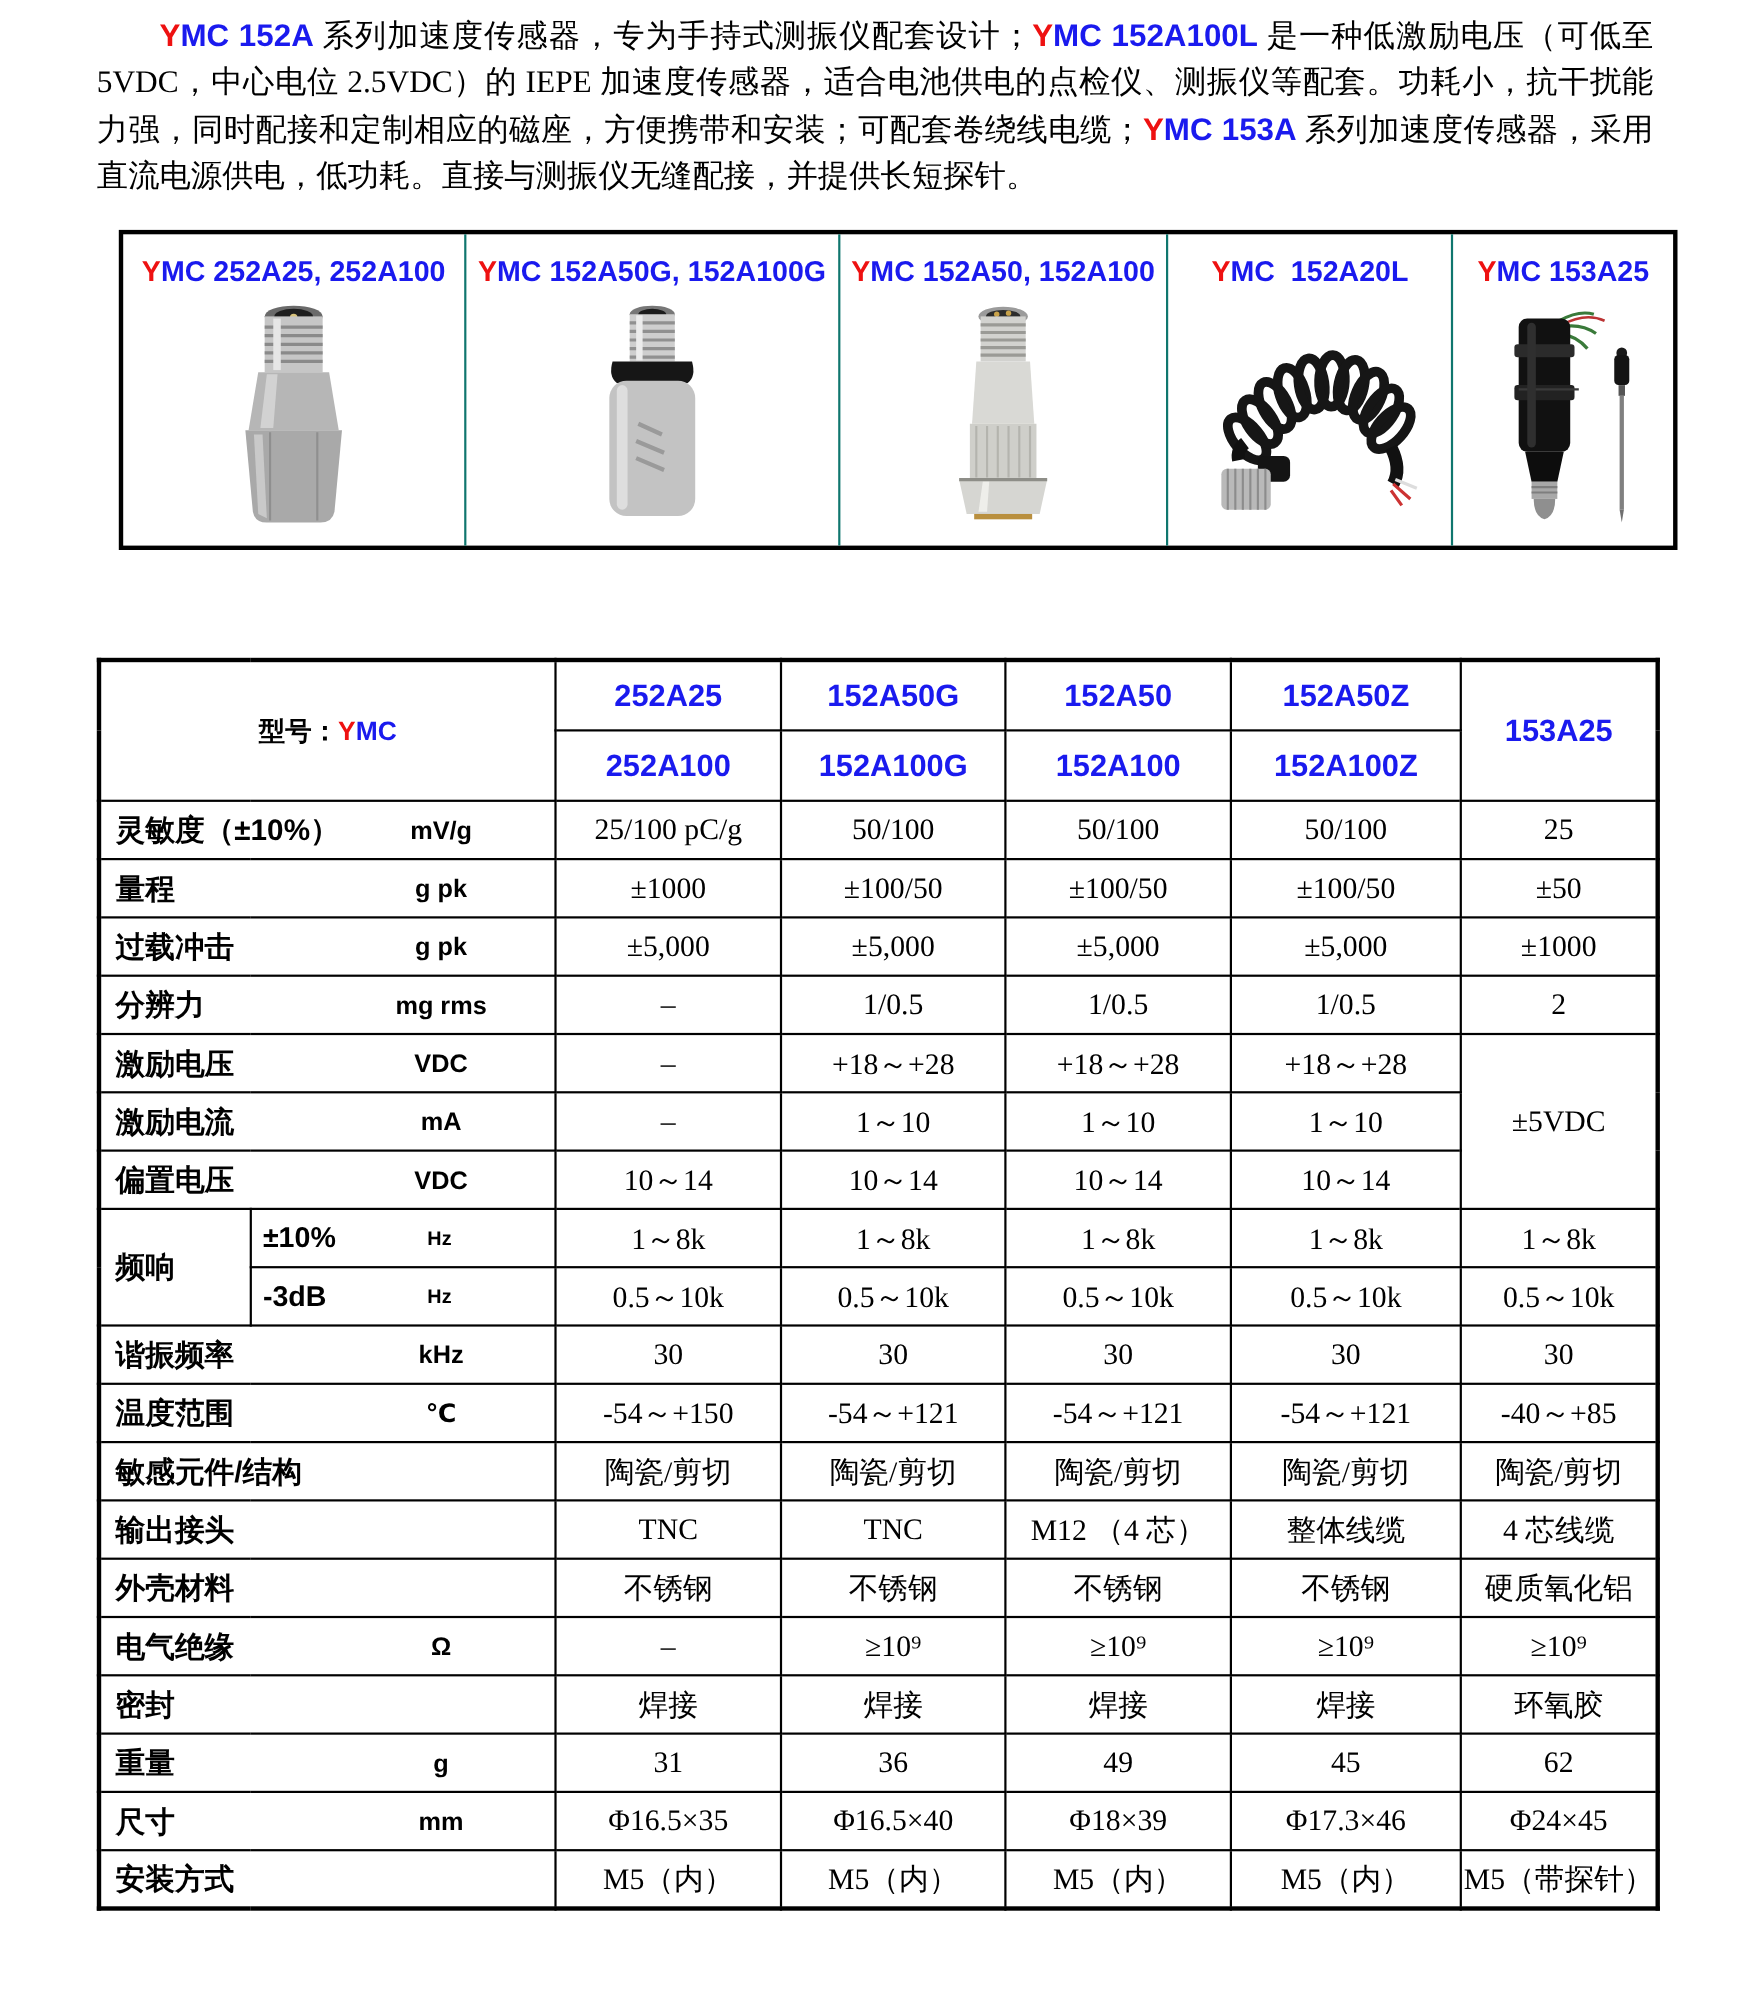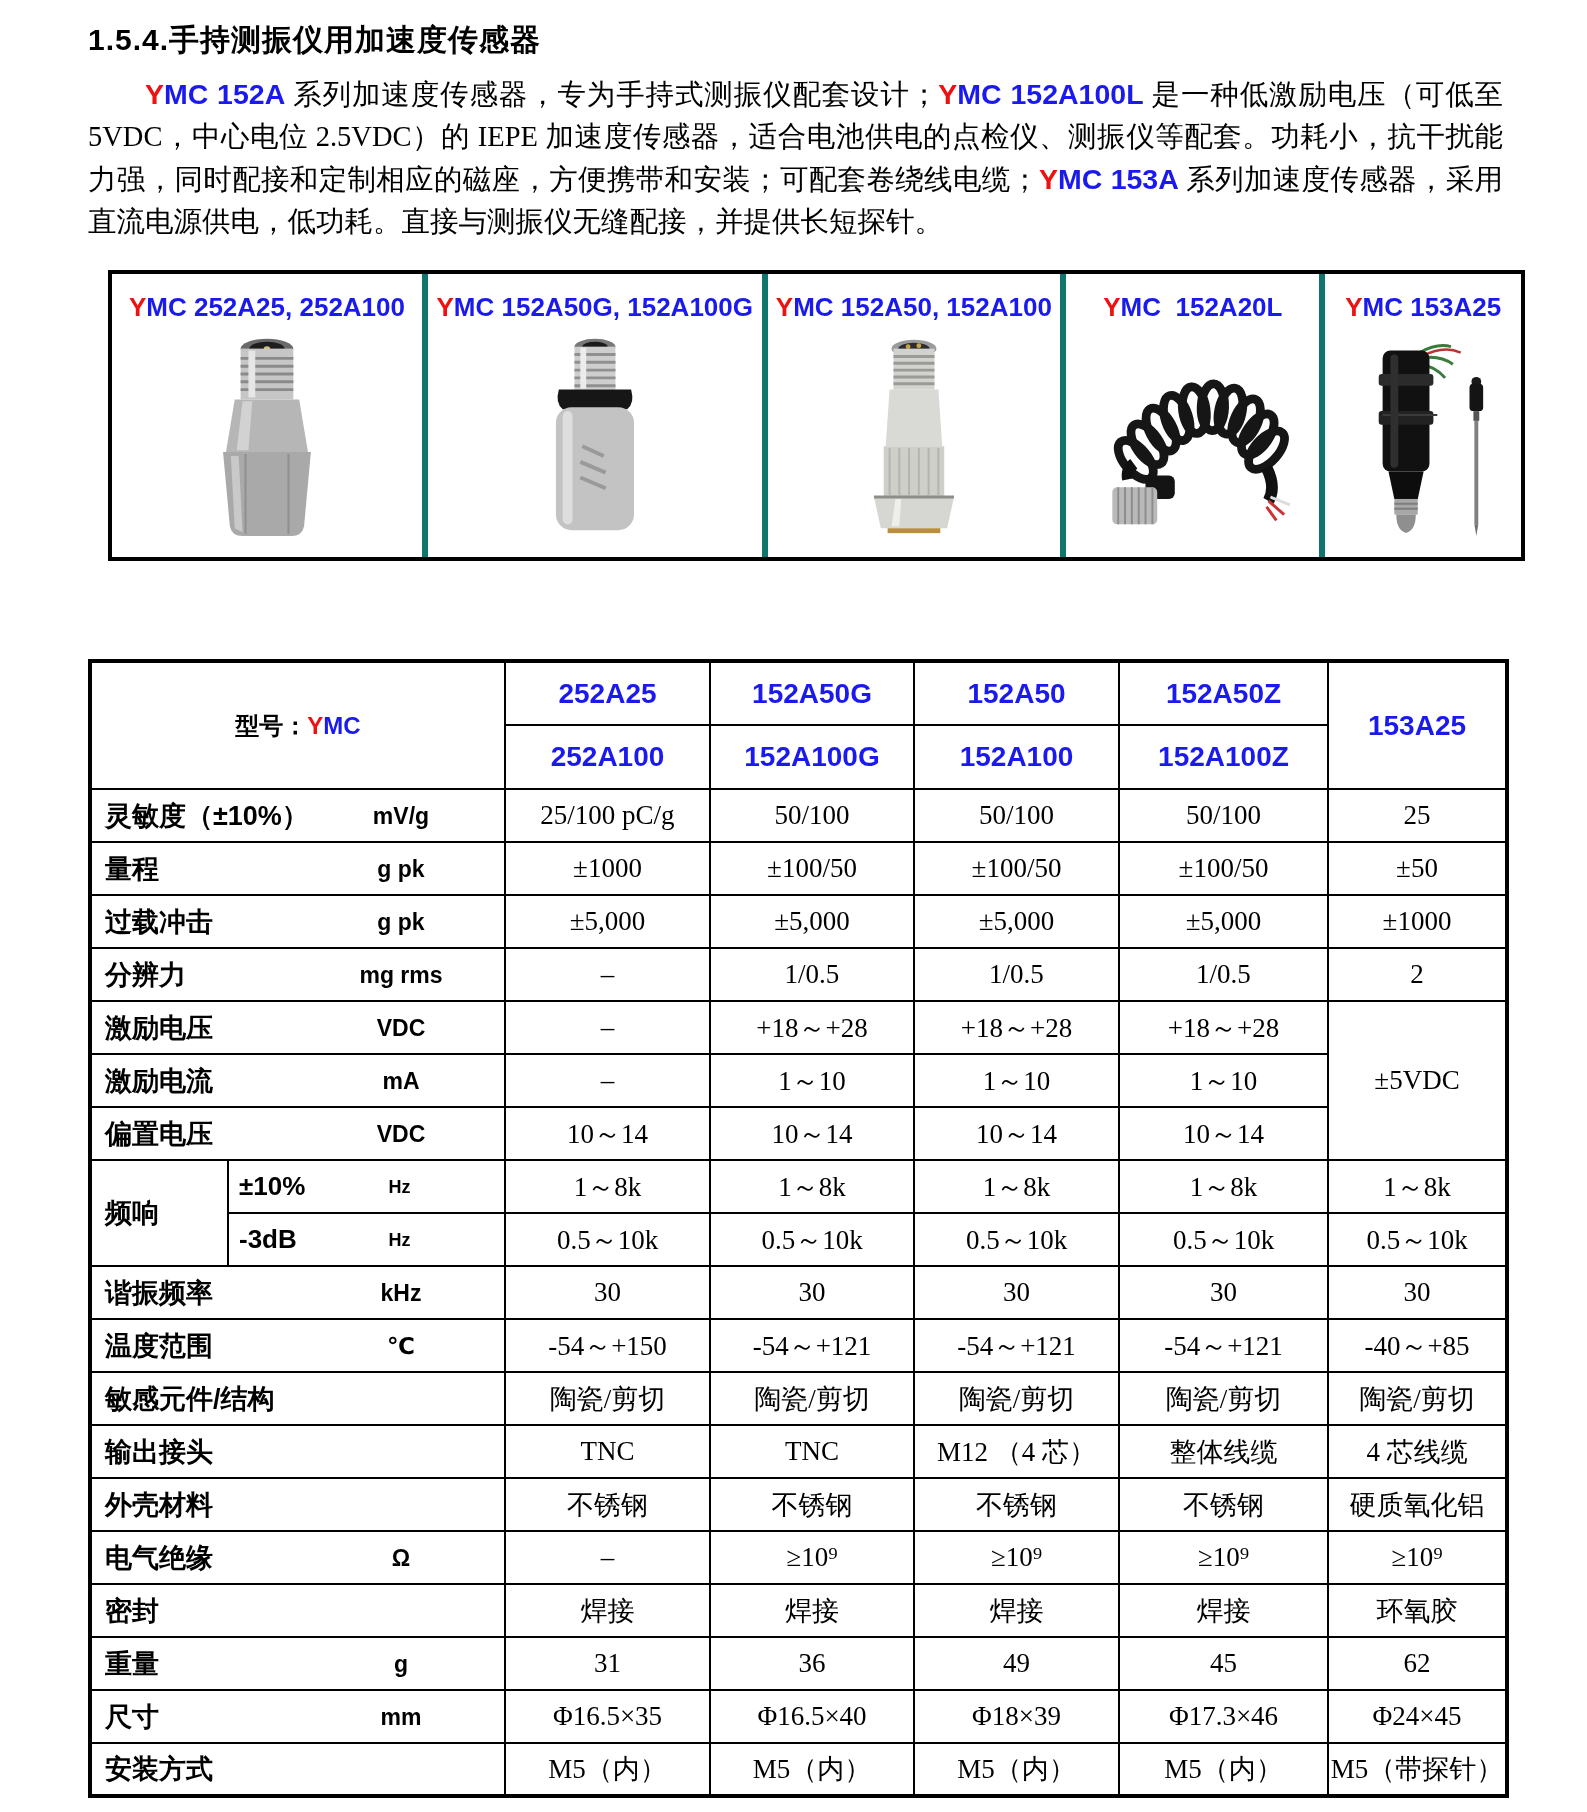--- a/index.html
+++ b/index.html
@@ -13,21 +13,21 @@
 
   
   .intro{font-size:28.5px;line-height:42px;text-align:justify;text-indent:57px;
          width:1415px;margin:0;}
   .c-red{color:var(--red);font-family:"Liberation Sans","DejaVu Sans",sans-serif;font-weight:bold;}
   .c-blue{color:var(--blue);font-family:"Liberation Sans","DejaVu Sans",sans-serif;font-weight:bold;}
 
   
   .gallery{display:flex;border:4px solid #000;margin-top:27px;height:283px;width:1409px;
            box-sizing:content-box;background:#fff;margin-left:20px;}
-  .g-cell{box-sizing:border-box;border-left:6px solid #0f766e;display:flex;flex-direction:column;
+  .g-cell{box-sizing:border-box;border-left:2px solid #0f766e;display:flex;flex-direction:column;
           align-items:center;padding-top:18px;overflow:hidden;}
   .g-cell:first-child{border-left:none;}
   .g-c1{width:22.0%;} .g-c2{width:24.1%;} .g-c3{width:21.2%;} .g-c4{width:18.4%;} .g-c5{width:14.3%;}
   .g-label{font-family:"Liberation Sans","DejaVu Sans",sans-serif;font-weight:bold;
            font-size:26px;white-space:pre;}
   .g-label .c-models{color:var(--blue);}
   .photo{margin-top:10px;height:205px;}
 
   
   table.spec{border-collapse:collapse;table-layout:fixed;width:1417px;margin-top:98px;
@@ -49,21 +49,20 @@
             font-weight:bold;font-size:26px;padding-left:10px!important;margin-left:16px;}
   .sub-cell .unit{position:absolute;left:47%;width:30%;top:50%;transform:translateY(-50%);
                   text-align:center;font-size:18px;}
   .spec td.val{text-align:center;font-size:27px;font-family:"Liberation Serif","DejaVu Serif",serif;}
 </style>
 </head>
 <body>
 
 <div class="page">
 
-  <h1 class="heading">1.5.4.手持测振仪用加速度传感器</h1>
 
   <p class="intro"><span class="c-red">Y</span><span class="c-blue">MC 152A</span><span> 系列加速度传感器，专为手持式测振仪配套设计；</span><span class="c-red">Y</span><span class="c-blue">MC 152A100L</span><span> 是一种低激励电压（可低至 5VDC，中心电位 2.5VDC）的 IEPE 加速度传感器，适合电池供电的点检仪、测振仪等配套。功耗小，抗干扰能力强，同时配接和定制相应的磁座，方便携带和安装；可配套卷绕线电缆；</span><span class="c-red">Y</span><span class="c-blue">MC 153A</span><span> 系列加速度传感器，采用直流电源供电，低功耗。直接与测振仪无缝配接，并提供长短探针。</span></p>
 
   <div class="gallery">
 
     <div class="g-cell g-c1">
       <div class="g-label"><span class="c-red">Y</span><span class="c-blue">MC</span><span class="c-models"> 252A25, 252A100</span></div>
       <svg class="photo" viewBox="0 0 170 210">
         <ellipse cx="85" cy="16" rx="27" ry="10" fill="#6a6a6a"></ellipse>
         <ellipse cx="85" cy="16" rx="18" ry="7" fill="#1e1e1e"></ellipse>

